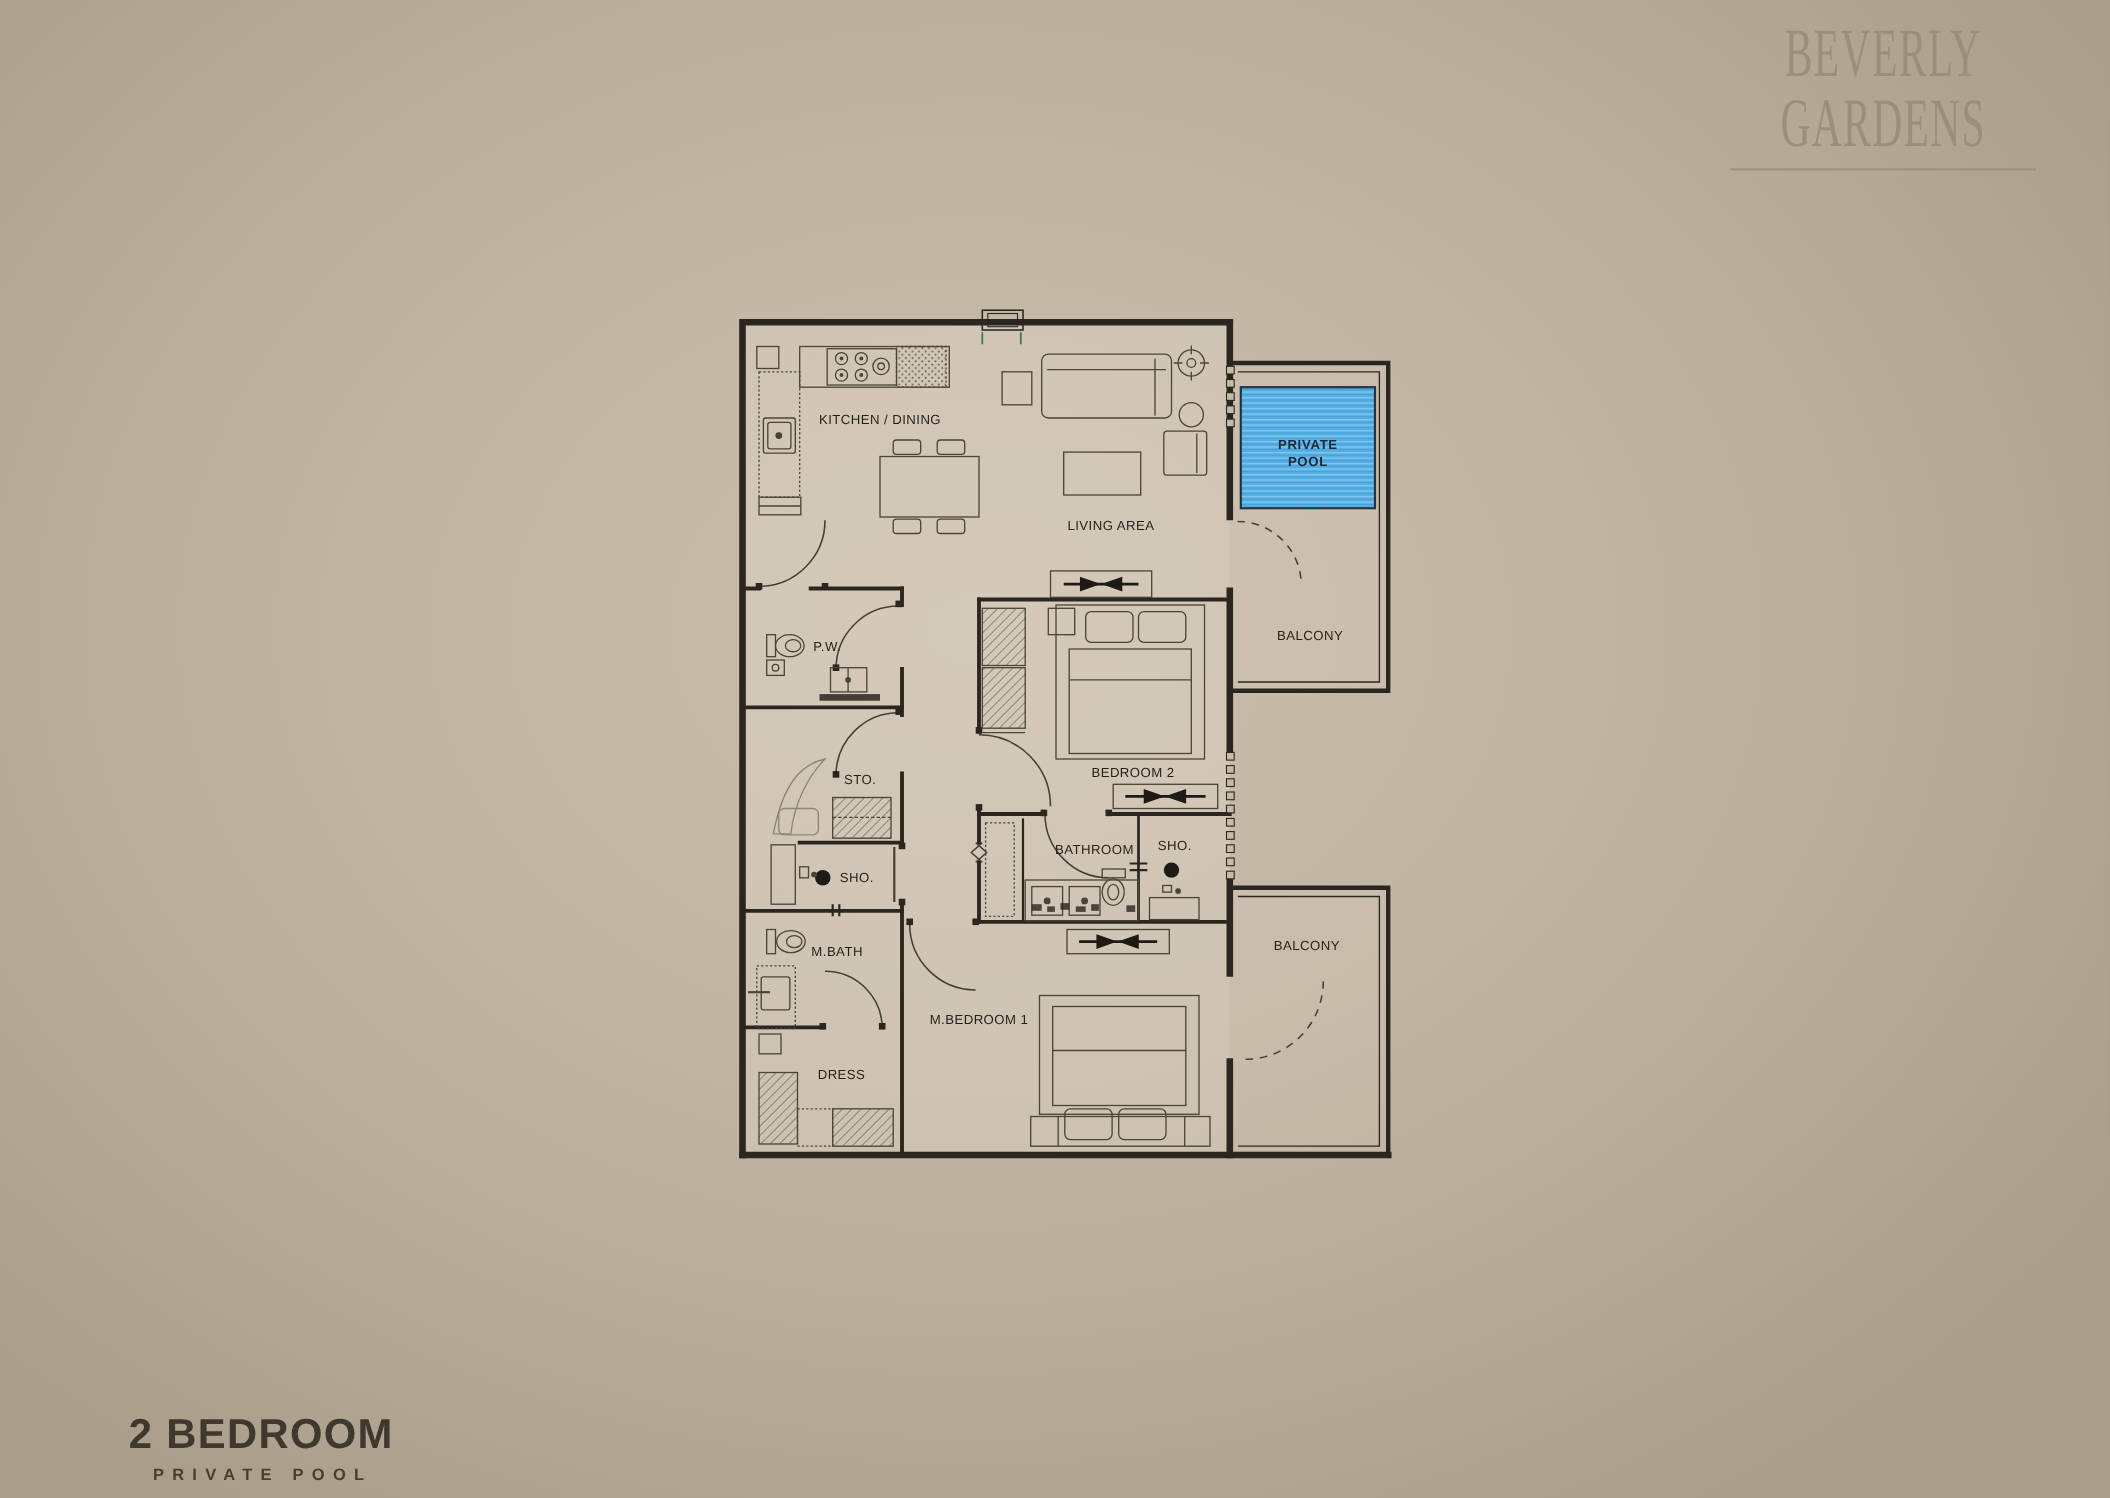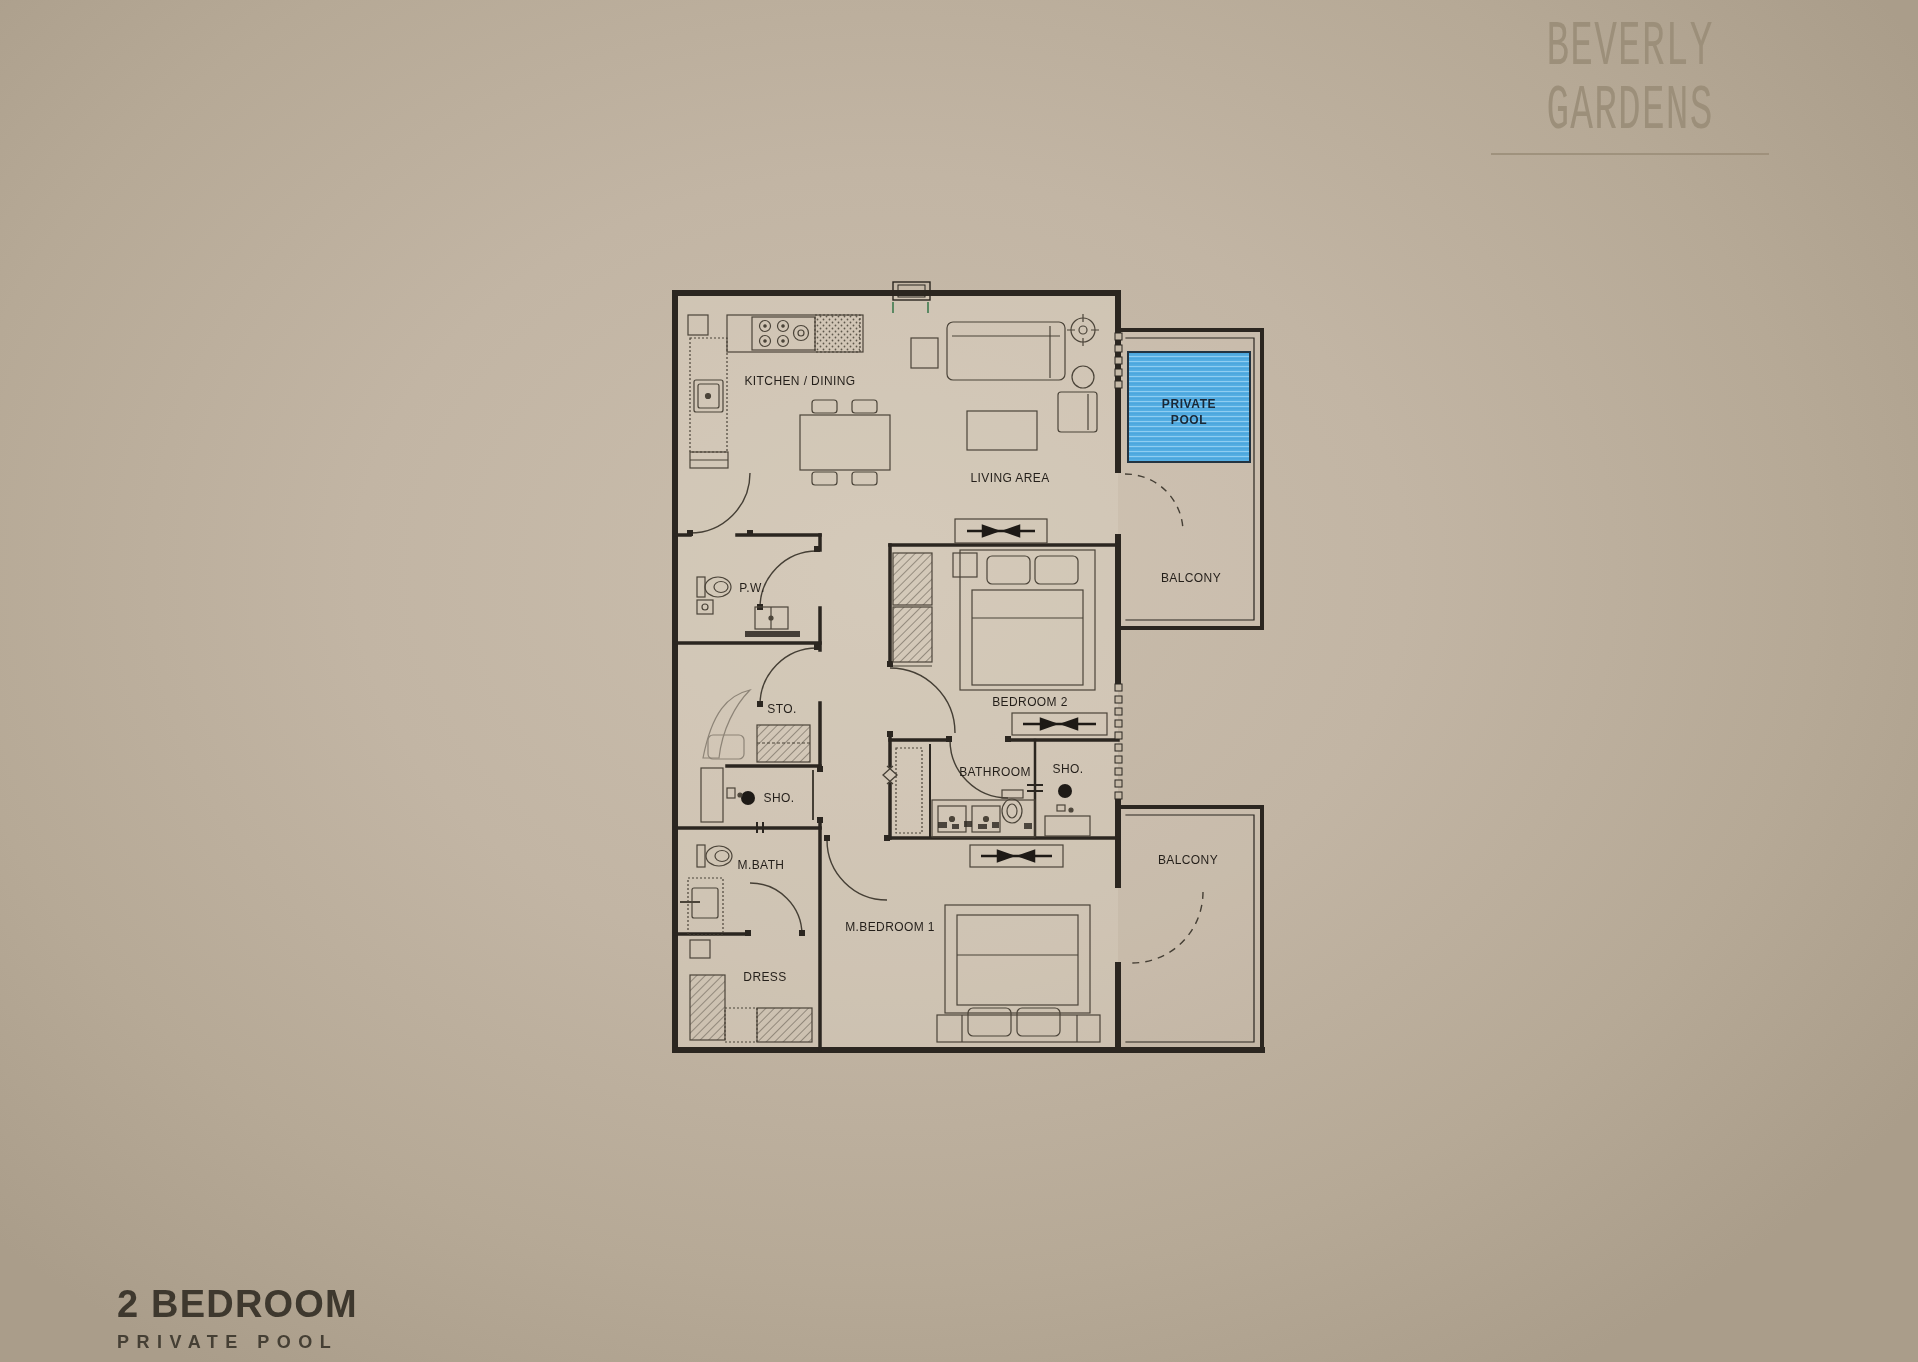--- a/index.html
+++ b/index.html
@@ -2,29 +2,29 @@
 <html><head>
 <meta charset="utf-8">
 <style>
   html,body{margin:0;padding:0;background:#aa9d8a;}
   .stage{
     position:relative;width:1918px;height:1362px;overflow:hidden;
     background:radial-gradient(1250px 950px at 46% 42%, #cabead 0%, #c2b5a4 42%, #b6a996 75%, #aa9d8a 100%);
     font-family:"Liberation Sans", sans-serif;
   }
   
-  .brand{position:absolute;top:16px;left:1450px;width:360px;text-align:center;color:#9c8f7a;
-         font-family:Liberation Mono, monospace;user-select:none;}
+  .brand{position:absolute;top:16px;left:1532px;width:360px;text-align:center;color:#9c8f7a;
+         font-family:Liberation Serif, serif;user-select:none;}
   .brand-line{font-size:63px;line-height:1.02;font-weight:400;letter-spacing:2px;
               transform:scaleX(0.60);transform-origin:center;white-space:nowrap;}
   .brand-rule{width:278px;border-top:2px solid #9c8f7a;margin:8px auto 0;opacity:.9;}
   
   .unit-title{position:absolute;left:117px;top:1283px;color:#3e382e;}
   .unit-title .main{font-size:38px;font-weight:700;letter-spacing:1.2px;margin:0;}
-  .unit-title .sub{font-size:18px;font-weight:700;letter-spacing:7.5px;margin-top:6px;color:#453f34;}
+  .unit-title .sub{font-size:15px;font-weight:700;letter-spacing:7.5px;margin-top:6px;color:#453f34;margin-left:22px;}
   svg{position:absolute;left:0;top:0;}
   .room-label{font-family:"Liberation Sans",sans-serif;font-size:12px;fill:#241f1a;
               letter-spacing:.4px;text-anchor:middle;}
   .pool-label{font-family:"Liberation Sans",sans-serif;font-size:12px;font-weight:600;fill:#1b2836;
               letter-spacing:.6px;text-anchor:middle;}
 </style>
 </head>
 <body>
 
 <div class="stage">

